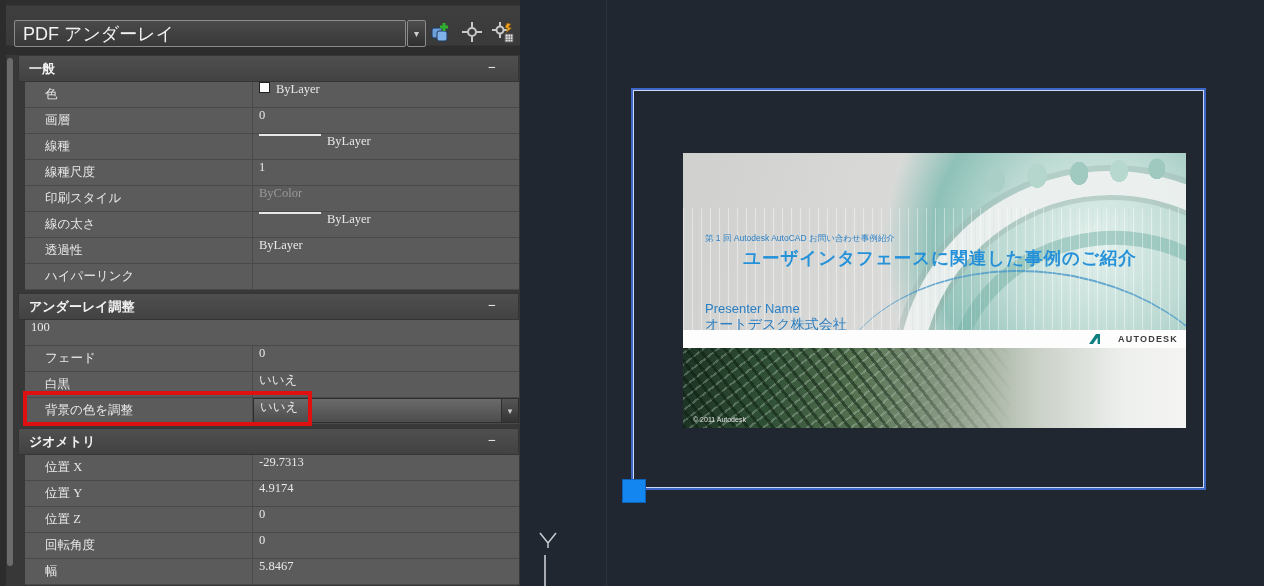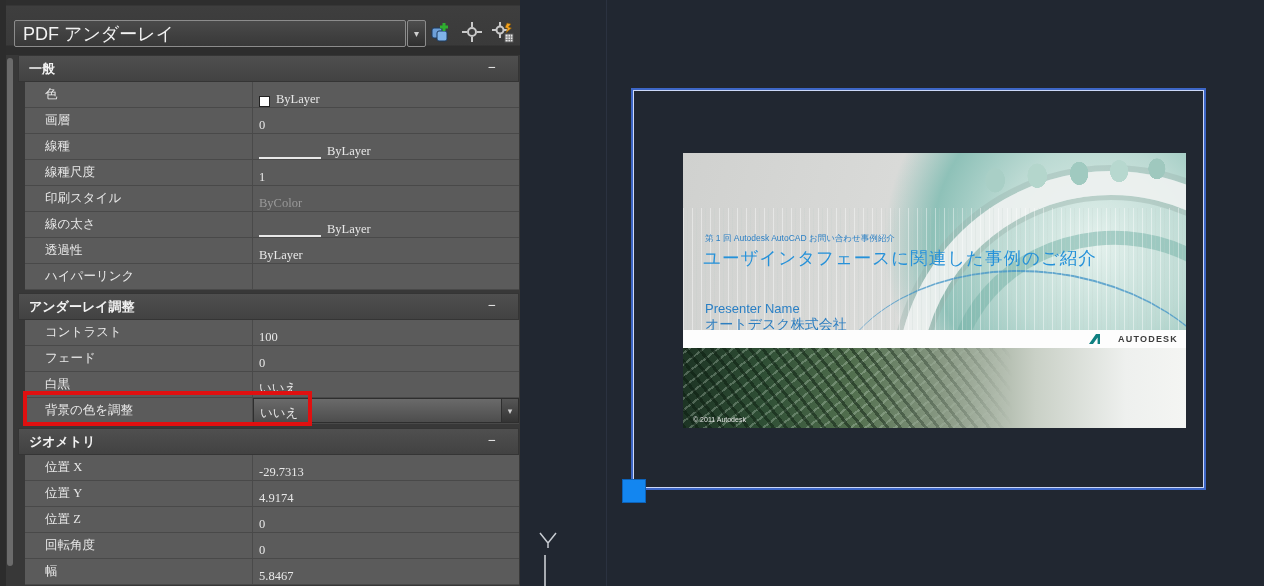--- a/index.html
+++ b/index.html
@@ -26,21 +26,21 @@
   .sections { position:absolute; left:18px; top:55px; width:501px;font-family:Liberation Serif, serif; }
   .sec-header { position:relative; height:27px; background:linear-gradient(180deg,#4f4f4f,#424242);
     border:1px solid #353535; color:#f2f2f2; font-weight:bold; font-size:13px;
     display:flex; align-items:center; padding:0 10px; }
   .sec-header .collapse { position:absolute; right:22px; top:4px; color:#e8e8e8; font-weight:bold; font-size:14px; }
   .sec-gap { height:3px; background:#383838; }
 
   .prow { position:relative; display:flex; height:26px; margin-left:7px; width:494px;
     background:#5b5b5b; border-bottom:1px solid #494949; color:#e8e8e8; font-size:12.5px; }
   .plabel { width:228px; display:flex; align-items:center; padding-left:20px; border-right:1px solid #4a4a4a; }
-  .pvalue { flex:1; display:flex; align-items:flex-end; padding-left:6px; gap:6px; }
+  .pvalue { flex:1; display:flex; align-items:flex-start; padding-left:6px; gap:6px; }
   .muted { color:#9a9a9a; }
   .swatch-box { width:11px; height:11px; background:#ffffff; border:1px solid #222; display:inline-block; }
   .line-swatch { width:62px; height:0; border-top:2px solid #e8e8e8; display:inline-block; }
 
   .pvalue.combo { background:linear-gradient(180deg,#6a6a6a,#4d4d4d); border:1px solid #2e2e2e; position:relative; }
   .combo-arrow { position:absolute; right:0; top:0; width:17px; height:100%;
     background:linear-gradient(180deg,#565656,#343434); border-left:1px solid #2e2e2e;
     display:flex; align-items:center; justify-content:center; color:#cfcfcf; font-size:9px; }
 
   .red-annotation { position:absolute; left:23px; top:391px; width:289px; height:35px;
@@ -68,21 +68,21 @@
     border-top:2px solid rgba(70,150,200,.8); transform:rotate(7deg); }
   .teal-bumps { position:absolute; right:6px; top:2px; width:210px; height:46px;
     background:radial-gradient(ellipse 16px 20px at 12% 55%, #a9cfc6 60%, transparent 62%),
                radial-gradient(ellipse 16px 20px at 32% 45%, #b4d6cc 60%, transparent 62%),
                radial-gradient(ellipse 15px 19px at 52% 40%, #a0cac0 60%, transparent 62%),
                radial-gradient(ellipse 15px 18px at 71% 35%, #b7d8cf 60%, transparent 62%),
                radial-gradient(ellipse 14px 17px at 89% 30%, #9fc8be 60%, transparent 62%); }
   .streaks { position:absolute; left:0; top:55px; width:503px; height:122px; opacity:.55;
     background:repeating-linear-gradient(90deg, rgba(255,255,255,.75) 0 1px, transparent 1px 4px, rgba(190,205,200,.35) 4px 5px, transparent 5px 9px); }
   .kicker { position:absolute; left:22px; top:80px; font-size:8.5px; color:#2a7fc4; z-index:4; }
-  .slide-title { position:absolute; left:20px; top:93px; font-size:17.5px; font-weight:normal; color:#2591d9; letter-spacing:1px; z-index:4; white-space:nowrap; }
+  .slide-title { position:absolute; left:20px; top:93px; font-size:17.5px; font-weight:bold; color:#2591d9; letter-spacing:1px; z-index:4; white-space:nowrap;padding-left:40px; }
   .presenter { position:absolute; left:22px; top:148px; font-size:13px; color:#2a7fc4; z-index:4; }
   .company { position:absolute; left:22px; top:163px; font-size:14px; font-weight:normal; color:#2d7ec0; z-index:4; }
   .logo-strip { position:absolute; left:0; top:177px; width:503px; height:18px; background:#fdfdfd;
     display:flex; align-items:center; justify-content:flex-end; padding-right:8px; gap:18px; z-index:4; }
   .logo-text { font-size:9px; font-weight:bold; color:#3c3c3c; letter-spacing:1.2px; }
   .slide-bottom { position:absolute; left:0; top:195px; width:503px; height:80px; overflow:hidden;
     background:linear-gradient(90deg,#1d3424 0%,#2f4f35 16%,#53704f 34%,#8a9a85 52%,#c9d0c6 70%,#eef0ee 88%,#f4f5f3 100%); }
   .mesh { position:absolute; left:0; top:0; width:330px; height:80px; opacity:.8;
     background:repeating-linear-gradient(52deg, rgba(10,26,14,.6) 0 3px, transparent 3px 10px),
                repeating-linear-gradient(-38deg, rgba(210,228,212,.35) 0 2px, transparent 2px 9px);
@@ -197,21 +197,20 @@
         </div>
       </div>
 
       <div class="sec-gap"></div>
 
       <div class="sec-header">
         <span>アンダーレイ調整</span>
         <span class="collapse">−</span>
       </div>
       <div class="prow">
-        <div class="plabel">コントラスト</div>
         <div class="pvalue">
           <span>100</span>
         </div>
       </div>
       <div class="prow">
         <div class="plabel">フェード</div>
         <div class="pvalue">
           <span>0</span>
         </div>
       </div>

